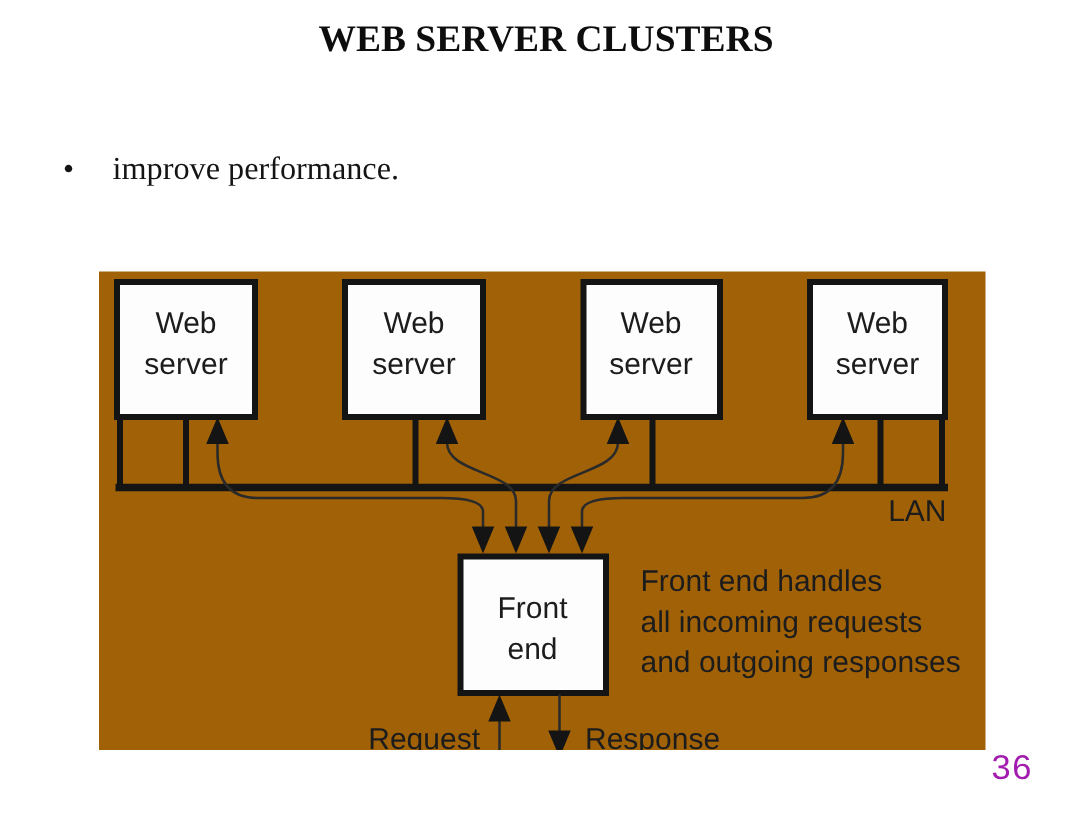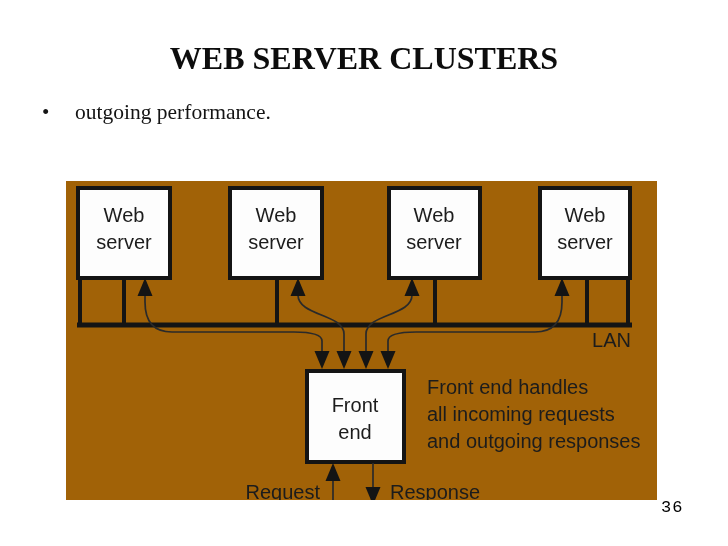--- a/index.html
+++ b/index.html
@@ -11,27 +11,27 @@
     position: relative;
     width: 728px;
     height: 546px;
     background: #ffffff;
     overflow: hidden;
     font-family: "Liberation Serif", serif;
     color: #111111;
   }
   .slide-title {
     position: absolute;
-    top: 40px;
+    top: 13px;
     left: 0;
     right: 0;
     text-align: center;
     font-family: "Liberation Serif", serif;
     font-weight: bold;
-    font-size: 32px;
+    font-size: 25px;
     letter-spacing: 0px;
     color: #0d0d0d;
     white-space: nowrap;
   }
   .bullet-row {
     position: absolute;
     top: 98px;
     left: 42px;
     width: 640px;
     display: flex;
@@ -59,24 +59,24 @@
     height: 319px;
     background: #a16207;
   }
   .diagram-wrap svg {
     display: block;
   }
   .page-number {
     position: absolute;
     left: 661px;
     top: 498px;
-    font-family: Liberation Mono, monospace;
-    font-size: 17px;
+    font-family: Liberation Sans, sans-serif;
+    font-size: 23px;
     letter-spacing: 1px;
-    color: #000000;
+    color: #a21caf;
   }
   
   .box {
     fill: #fdfdfd;
     stroke: #141414;
     stroke-width: 4;
   }
   .thick-line {
     stroke: #141414;
     stroke-width: 4;
@@ -105,21 +105,21 @@
 </head>
 <body>
 
 <div id="slide">
 
   <div class="slide-title">WEB SERVER CLUSTERS</div>
 
   <div class="bullet-row">
     <div class="bullet-marker">•</div>
     <div class="bullet-text">
-      <div>outgoing performance.</div>
+      <div>improve performance.</div>
     </div>
   </div>
 
   <div class="diagram-wrap">
     <svg width="591" height="319" viewBox="66 181 591 319" xmlns="http://www.w3.org/2000/svg">
 
       <rect class="box" x="78" y="188" width="92" height="90"></rect>
       <rect class="box" x="230" y="188" width="92" height="90"></rect>
       <rect class="box" x="389" y="188" width="91" height="90"></rect>
       <rect class="box" x="540" y="188" width="90" height="90"></rect>

